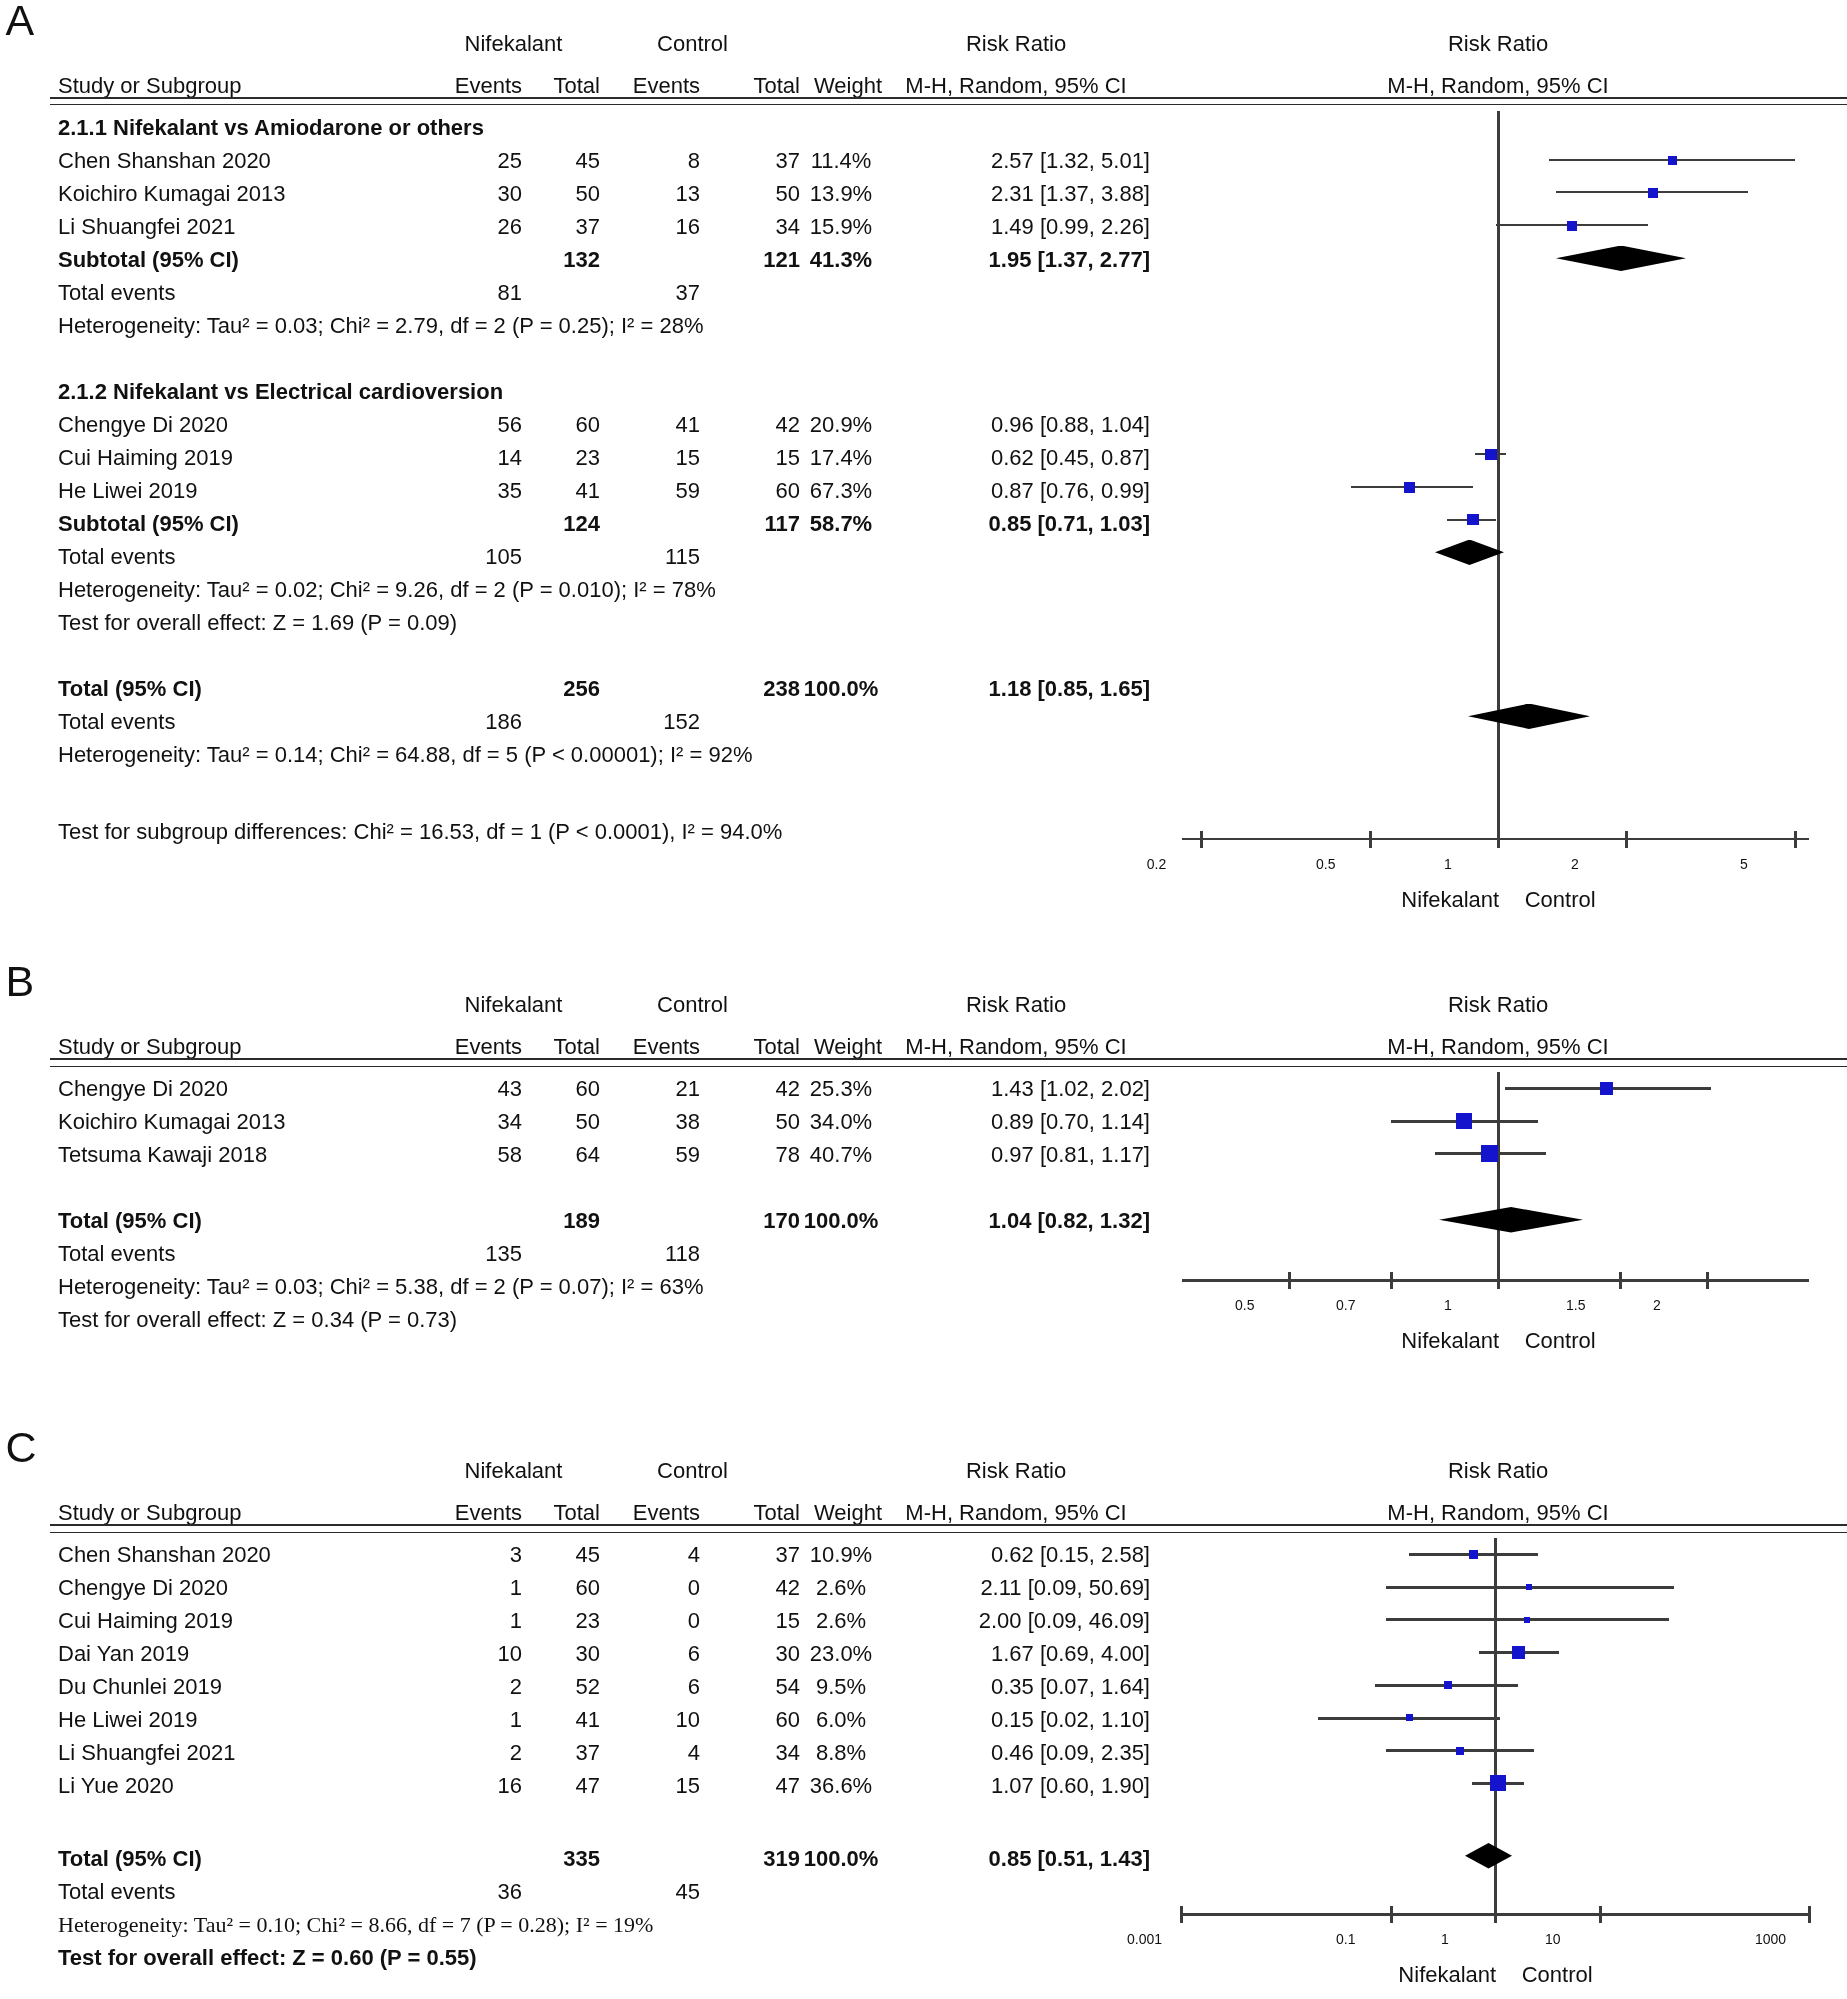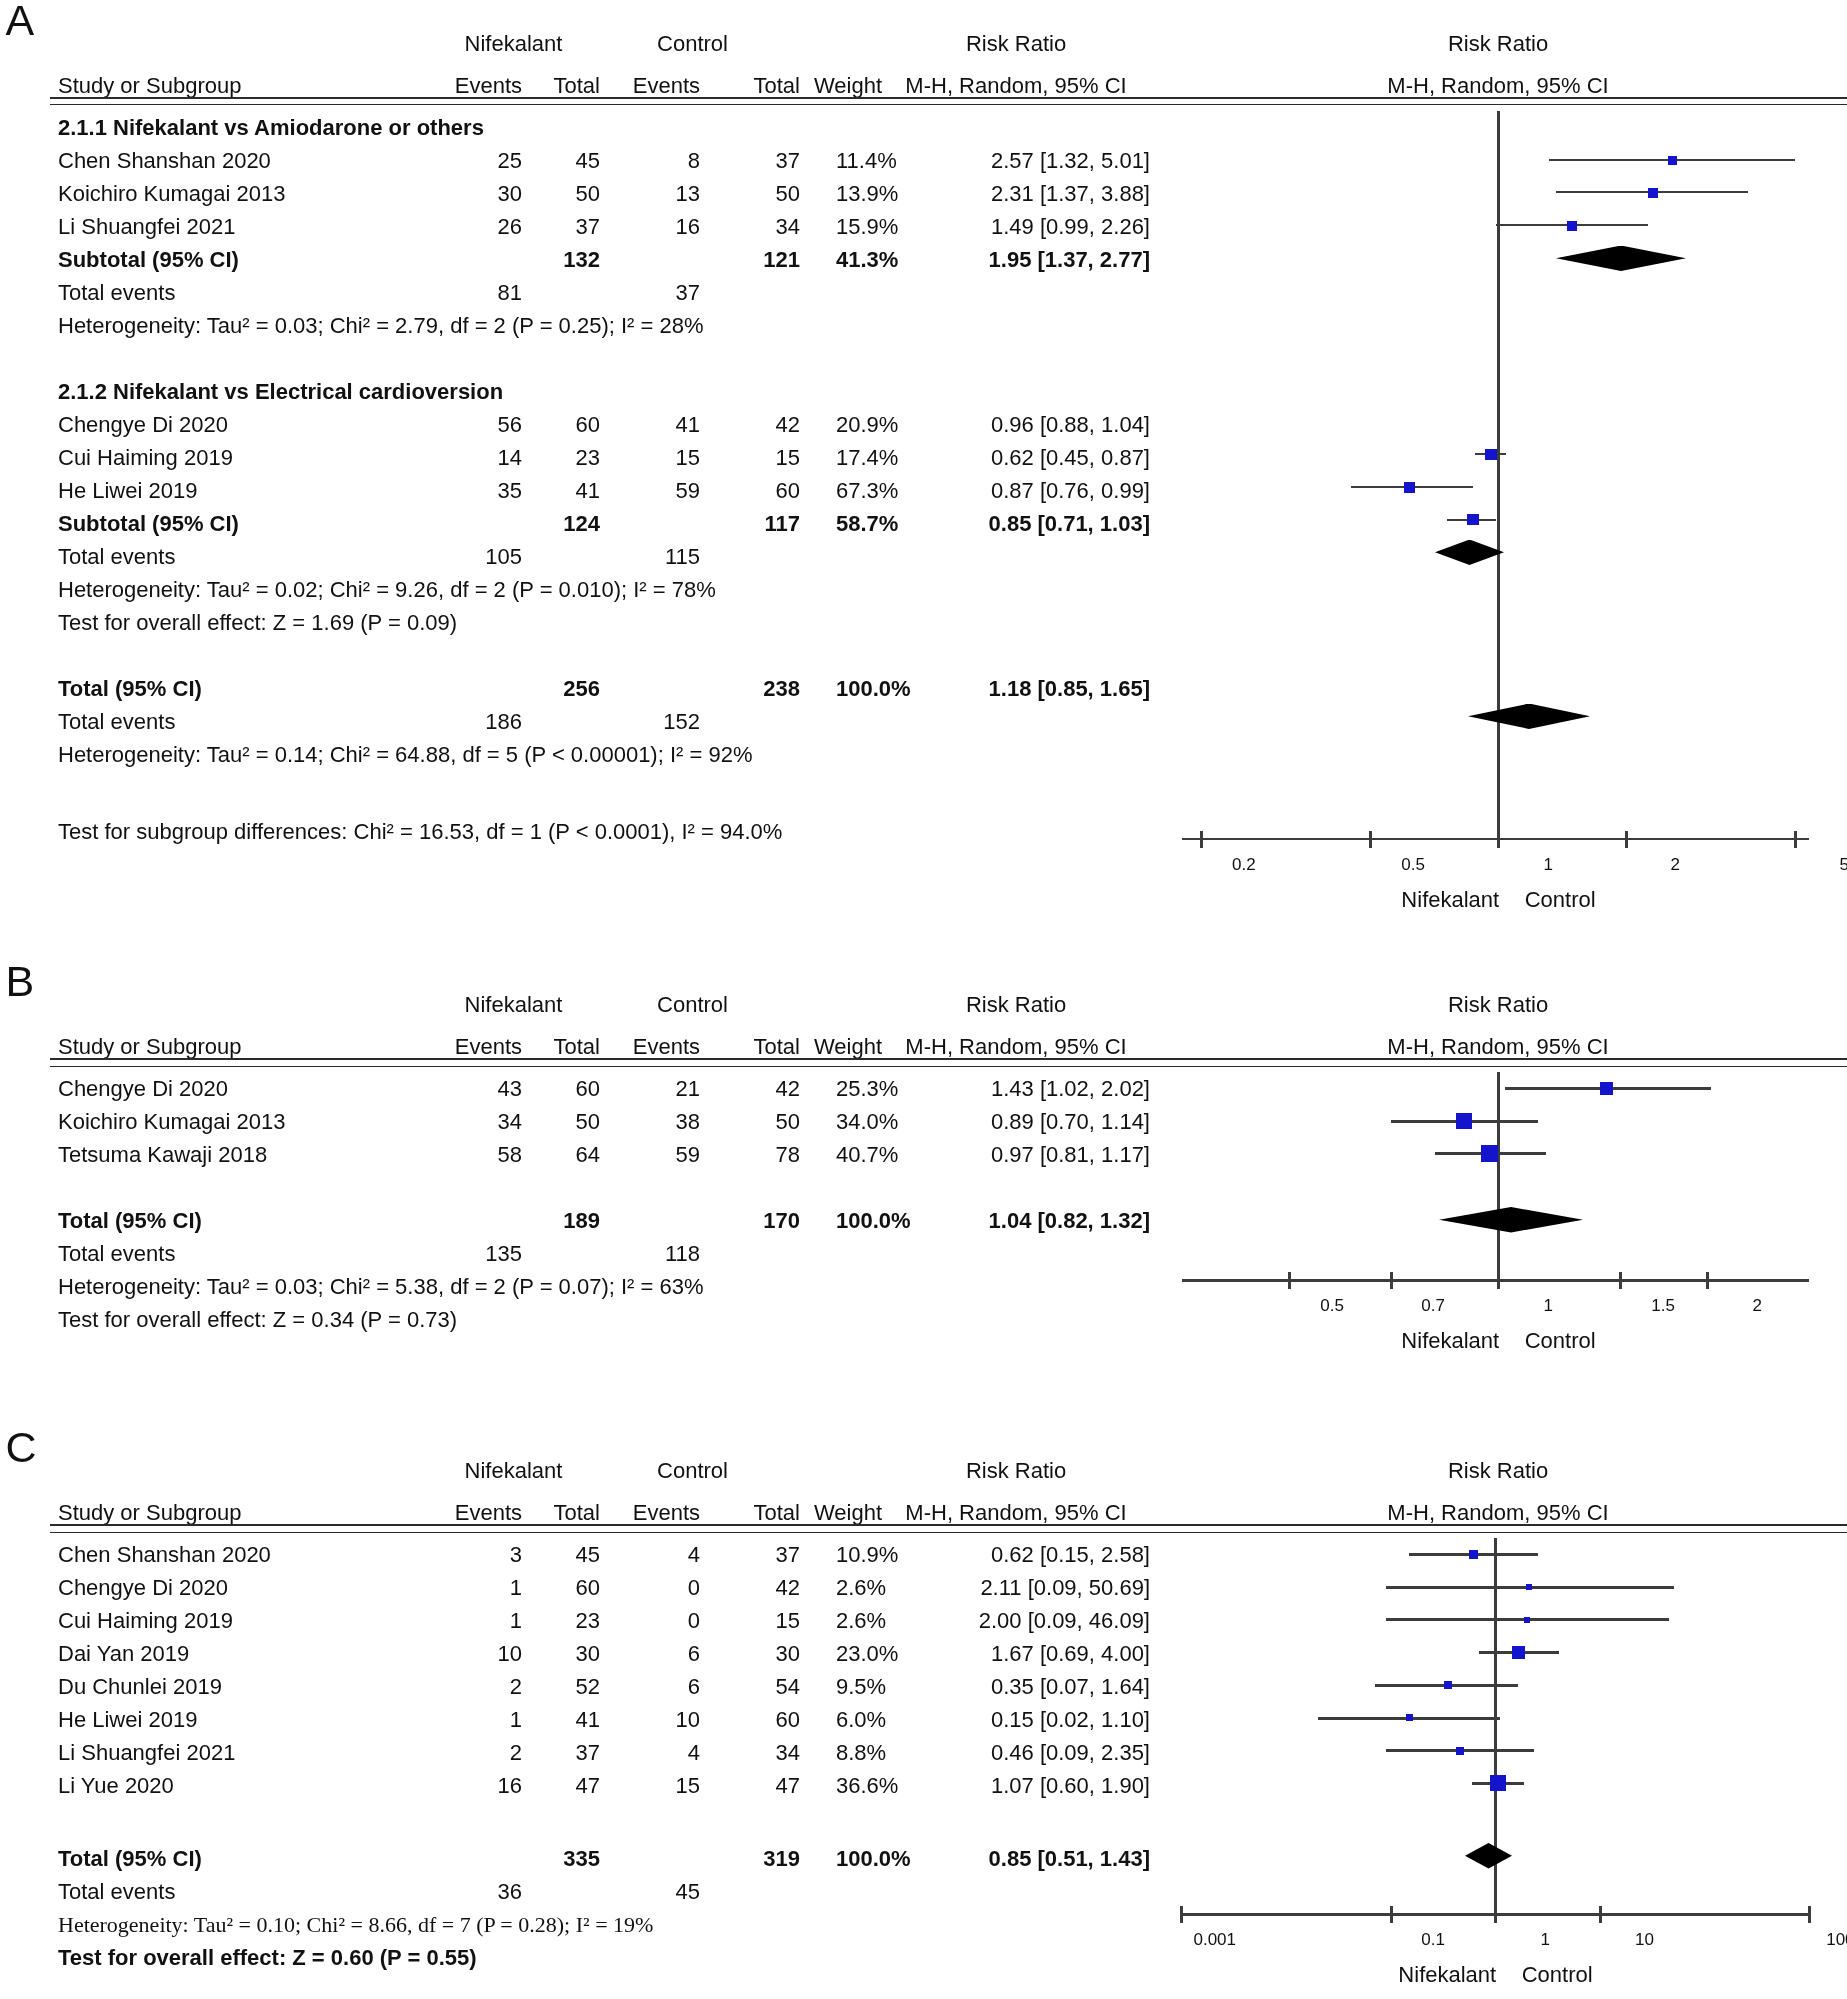--- a/index.html
+++ b/index.html
@@ -25,31 +25,31 @@
   .rule{position:absolute;left:50px;right:0;top:91px;height:5.5px;border-top:2.7px solid #2b2b2b;border-bottom:1.8px solid #2b2b2b;}
   .pbody{position:relative;font-size:22px;}
   .row{position:relative;}
   .cell{position:absolute;top:0;height:33px;line-height:33px;white-space:nowrap;}
   .bold{font-weight:bold;}
   .c-label{left:58px;}
   .c-e1{left:427px;width:95px;text-align:right;}
   .c-t1{left:523px;width:77px;text-align:right;}
   .c-e2{left:600px;width:100px;text-align:right;}
   .c-t2{left:700px;width:100px;text-align:right;}
-  .c-w{left:836px;width:82px;text-align:left;}
+  .c-w{left:800px;width:82px;text-align:center;}
   .c-rr{left:882px;width:268px;text-align:right;}
   .plot{position:absolute;left:1150px;top:105px;width:697px;overflow:visible;}
   .plot > div{position:absolute;}
   .vline{width:2.7px;}
   .ci{height:2.7px;}
   .sq{background:#1414cc;}
   .diamond{clip-path:polygon(0 50%,50% 0,100% 50%,50% 100%);}
   .axline{height:2.7px;}
   .tick{width:2.7px;height:17.3px;}
-  .ticklabel{width:109px;text-align:right;font-size:17px;line-height:27px;}
+  .ticklabel{width:109px;text-align:left;font-size:14px;line-height:27px;}
   .xlabels{width:455px;display:flex;justify-content:center;gap:25.5px;font-size:22px;line-height:27px;}
 </style>
 </head>
 <body>
 
 <div class="page">
   <section class="panel" style="top: 5.5px;">
       <div class="phead">
         <div class="pletter">A</div>
         <div class="gh g-nif">Nifekalant</div>

